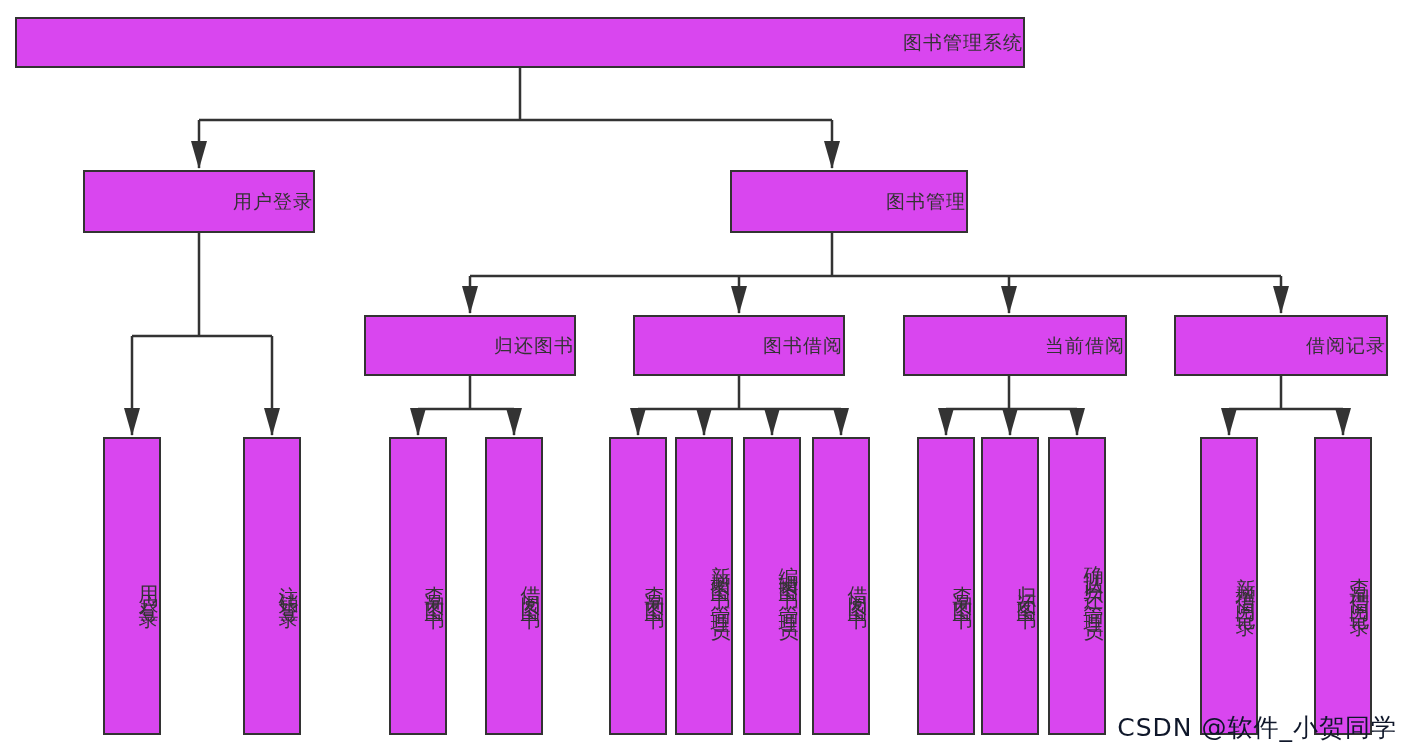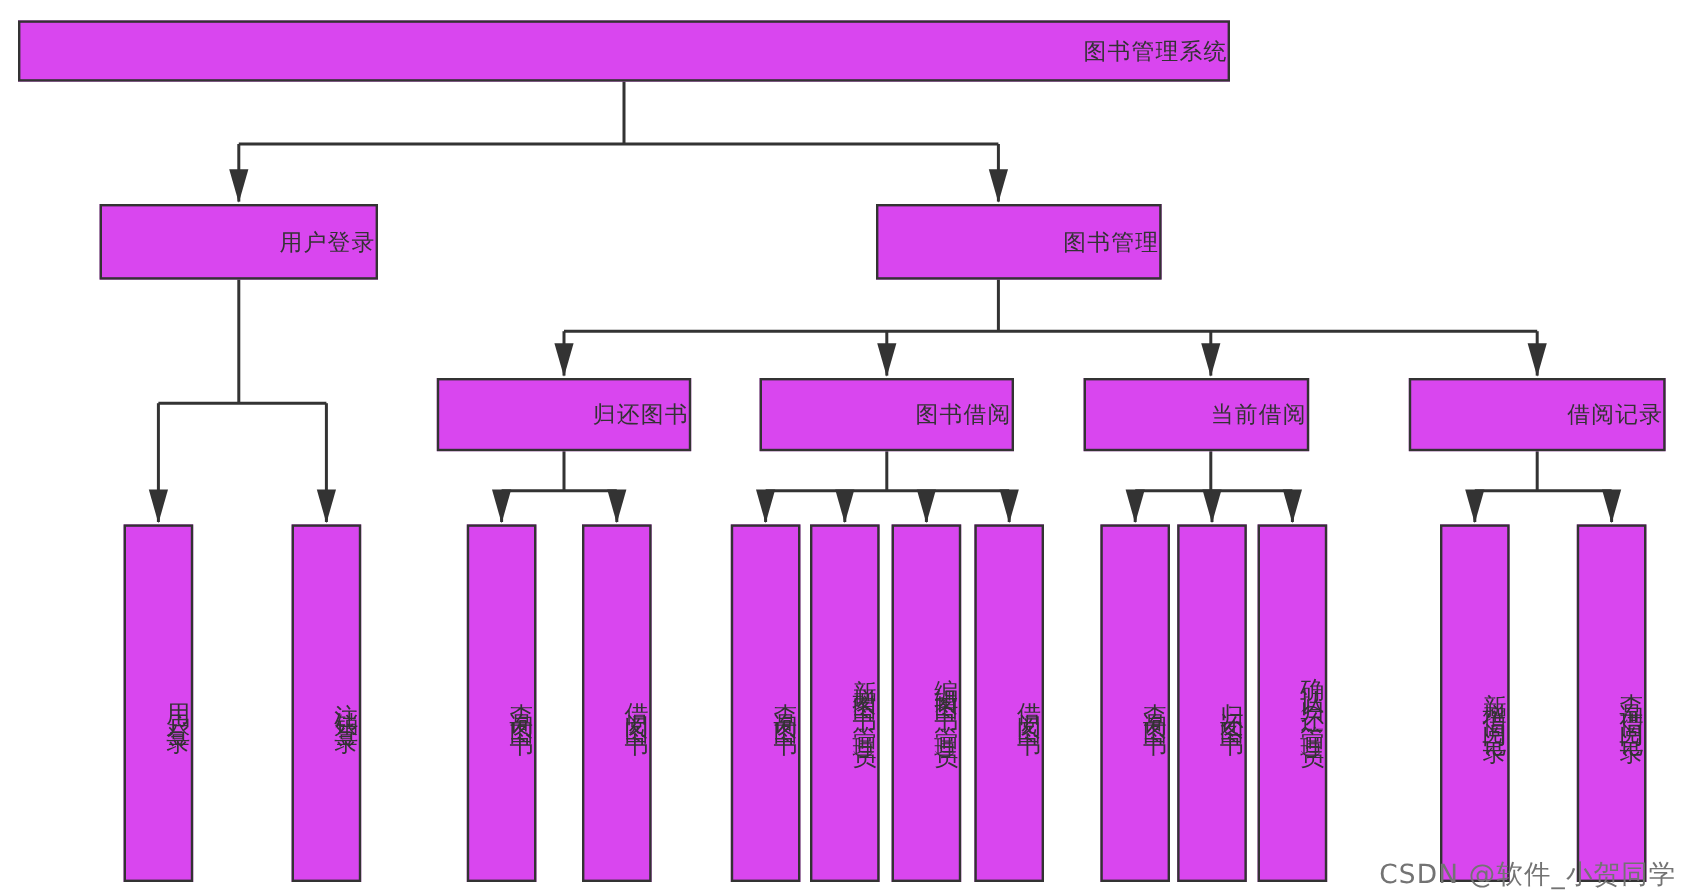--- a/index.html
+++ b/index.html
@@ -29,22 +29,22 @@
     text-orientation:mixed;
     font-size:20px;
     letter-spacing:8px;
     line-height:1;
     color:#333333;
     white-space:nowrap;
   }
   .watermark{
     position:absolute;
     right:8px;bottom:3px;
-    font-size:22px;
-    color:#737373;
+    font-size:25px;
+    color:#0f172a;
     letter-spacing:1px;
     pointer-events:none;
   }
 </style>
 </head>
 <body>
 
 <div class="canvas">
 
   <svg class="connectors" width="1405" height="747" viewBox="0 0 1405 747">
@@ -100,21 +100,21 @@
   <div class="node h l2" style="left:730px;width:238px;">
     <span>图书管理</span>
   </div>
 
   <div class="node h l3" style="left:364px;width:212px;">
     <span>归还图书</span>
   </div>
   <div class="node h l3" style="left:633px;width:212px;padding-left:28px;">
     <span>图书借阅</span>
   </div>
-  <div class="node h l3" style="left:903px;width:188px;">
+  <div class="node h l3" style="left:903px;width:224px;">
     <span>当前借阅</span>
   </div>
   <div class="node h l3" style="left:1174px;width:214px;">
     <span>借阅记录</span>
   </div>
 
   <div class="node leaf" style="left:103px;">
     <span class="vtext">用户登录</span>
   </div>
   <div class="node leaf" style="left:243px;">

